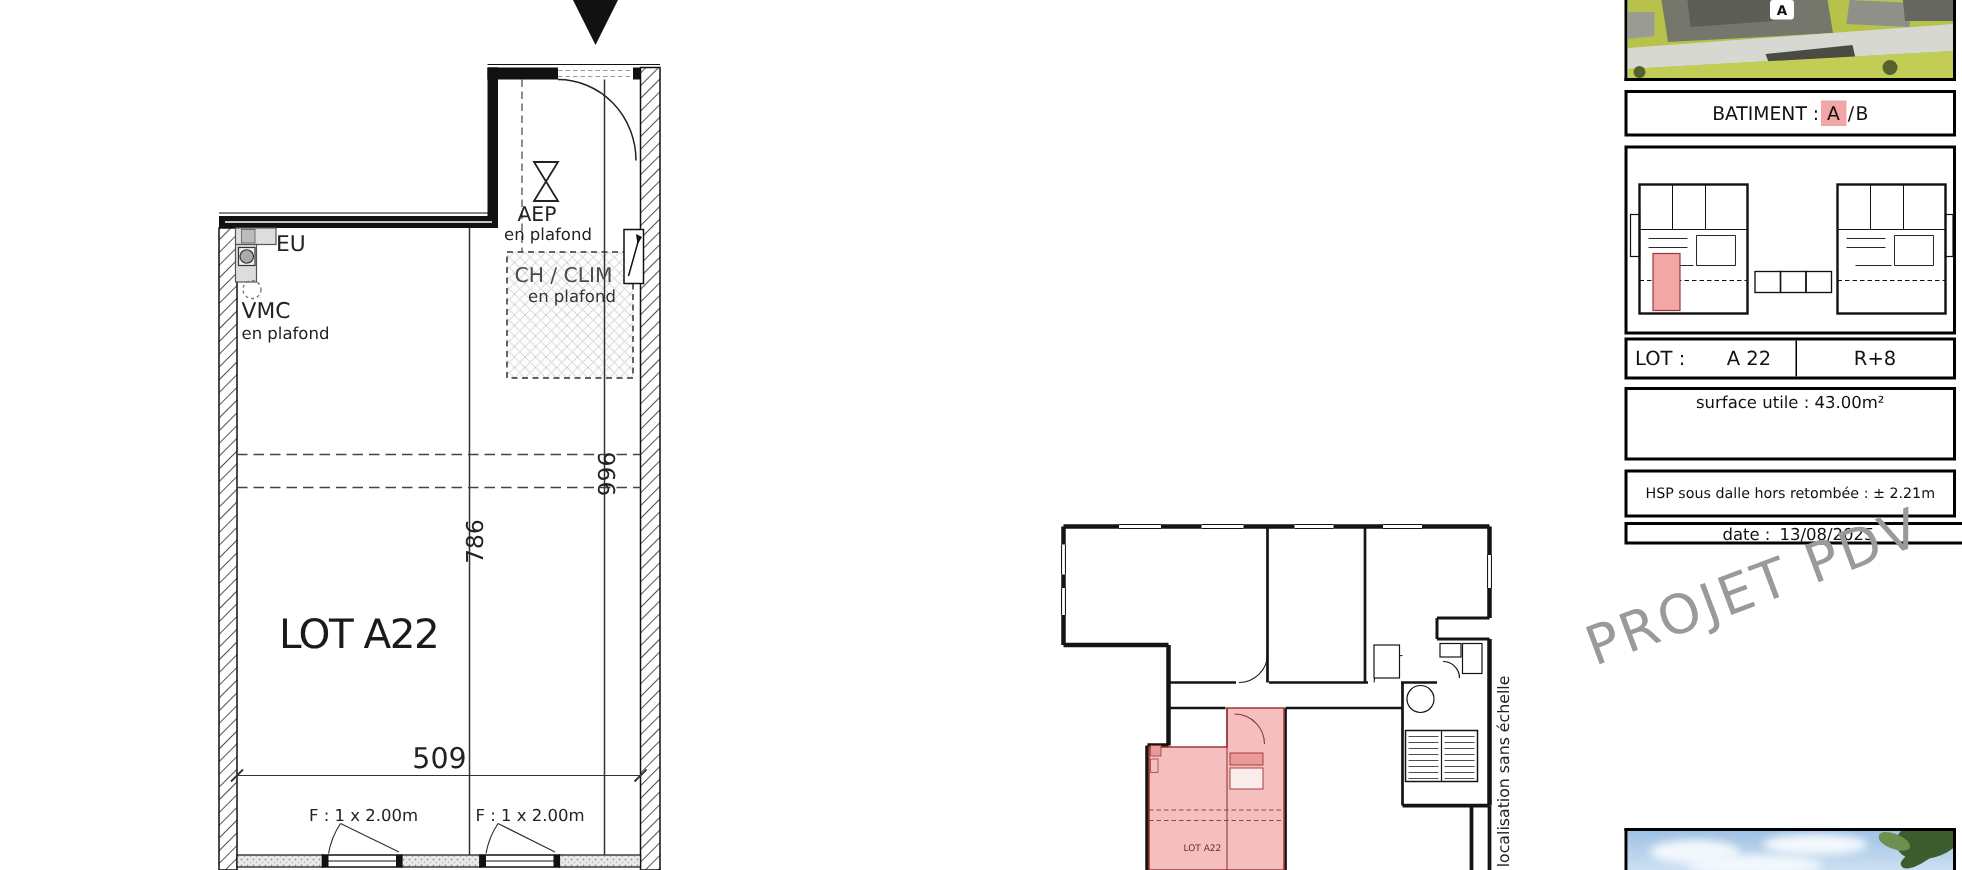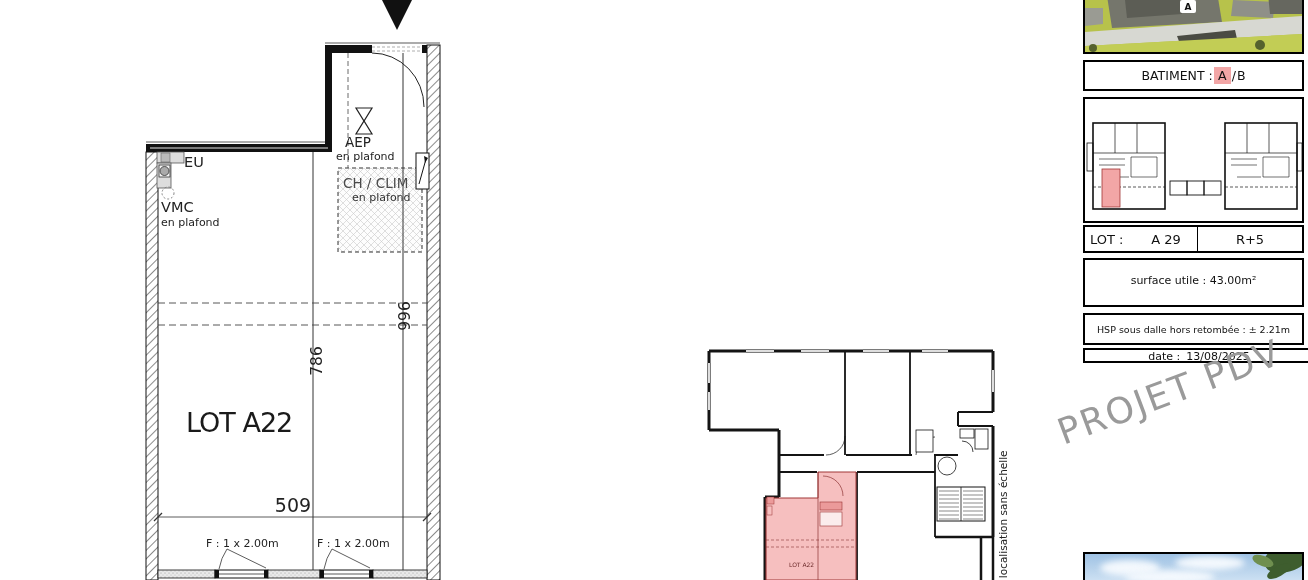--- a/index.html
+++ b/index.html
@@ -14,21 +14,21 @@
   .tb-box{position:absolute;left:1083px;width:221px;border:2px solid #000;background:#fff;box-sizing:border-box;}
   .render-box{top:0;height:54px;border-top:none;overflow:hidden;}
   .batiment-box{top:60px;height:31px;display:flex;align-items:center;justify-content:center;gap:1px;font-size:12.5px;}
   .badge-a{display:inline-flex;align-items:center;justify-content:center;width:17px;height:17px;background:#f2a6a6;font-size:12.5px;}
   .thumb-box{top:97px;height:126px;overflow:hidden;}
   .lot-box{top:225px;height:28px;display:flex;align-items:stretch;font-size:13px;}
   .lot-box .c1{width:50px;display:flex;align-items:center;padding-left:5px;box-sizing:border-box;}
   .lot-box .c2{width:62px;display:flex;align-items:center;justify-content:center;}
   .lot-box .div{border-left:1.5px solid #000;}
   .lot-box .c3{flex:1;display:flex;align-items:center;justify-content:center;}
-  .surface-box{top:258px;height:49px;display:flex;align-items:flex-start;justify-content:center;padding-top:14px;font-size:11px;box-sizing:border-box;}
+  .surface-box{top:258px;height:49px;display:flex;align-items:flex-start;justify-content:center;padding-top:2px;font-size:11px;box-sizing:border-box;}
   .hsp-box{top:313px;height:32px;display:flex;align-items:center;justify-content:center;font-size:9.5px;}
   .date-box{top:348px;height:15px;width:232px;display:flex;justify-content:center;font-size:11px;gap:6px;}
   .photo-box{top:552px;height:30px;border-bottom:none;overflow:hidden;background:linear-gradient(#9fc2e4,#cfe2f3);}
   .cloud{position:absolute;background:#f3f8fd;border-radius:50%;filter:blur(3px);}
   .leaf{position:absolute;background:#3e5d2e;border-radius:45% 55% 50% 50%;}
   .leaf.light{background:#6f8f4f;}
 
   
   .watermark{
     position:absolute;left:1052px;top:414px;
@@ -275,23 +275,23 @@
       <rect x="85" y="82" width="17" height="14" stroke-width="0.9"></rect>
       <rect x="102" y="82" width="17" height="14" stroke-width="0.9"></rect>
       <rect x="119" y="82" width="17" height="14" stroke-width="0.9"></rect>
     </g>
     <rect x="17" y="70" width="18" height="38" fill="#f2a6a6" stroke="#a03636" stroke-width="0.8"></rect>
   </svg>
 </div>
 
 <div class="tb-box lot-box">
   <div class="c1">LOT :</div>
-  <div class="c2">A 29</div>
+  <div class="c2">A 22</div>
   <div class="div"></div>
-  <div class="c3">R+5</div>
+  <div class="c3">R+8</div>
 </div>
 
 <div class="tb-box surface-box">
   <span>surface utile : 43.00m²</span>
 </div>
 
 <div class="tb-box hsp-box">
   <span>HSP sous dalle hors retombée : ± 2.21m</span>
 </div>
 

